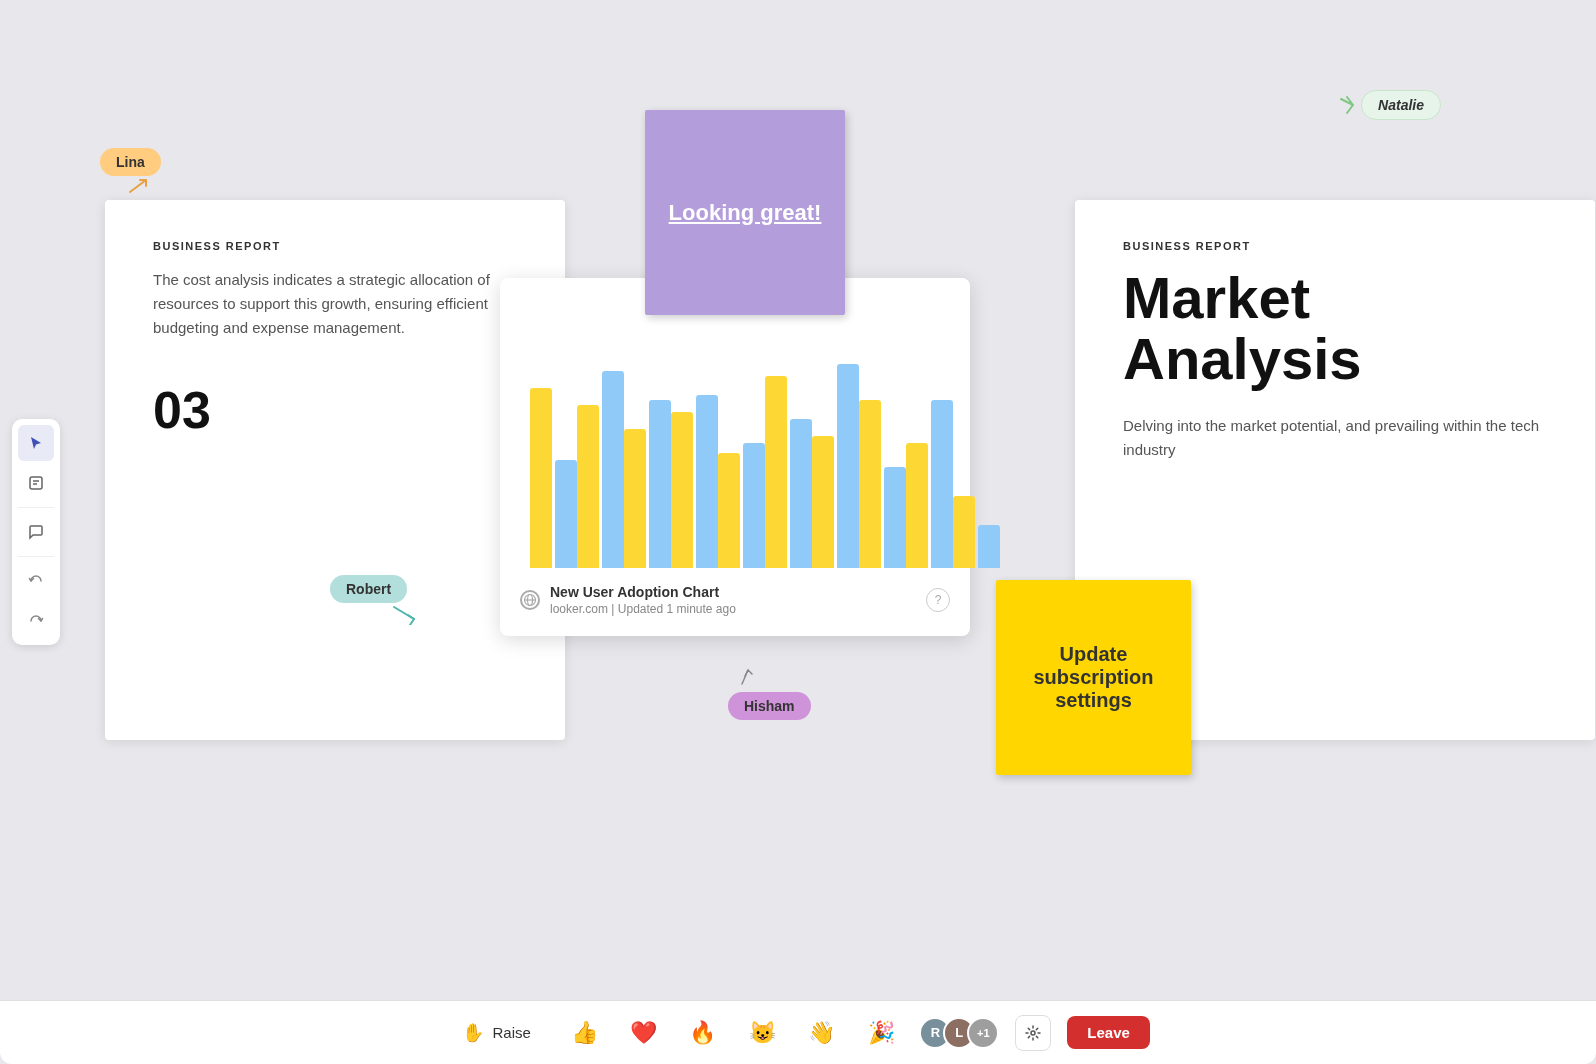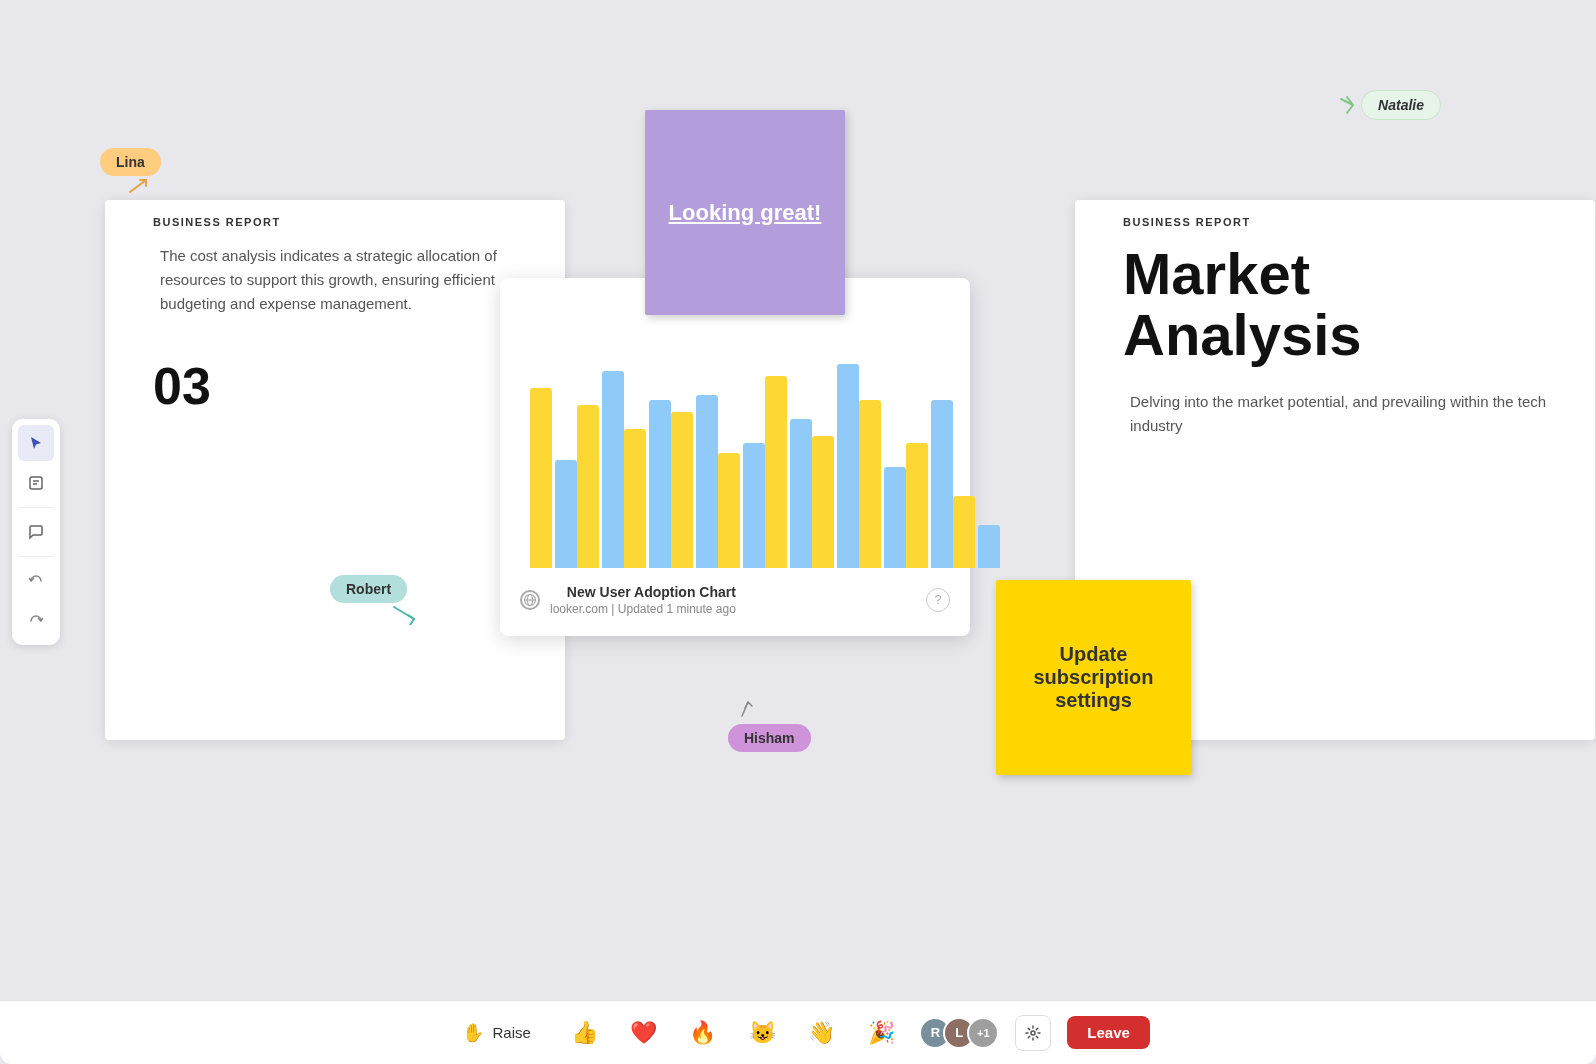--- a/index.html
+++ b/index.html
@@ -58,21 +58,21 @@
       background: #eee;
       margin: 2px 0;
     }
 
     
     .doc-card {
       position: absolute;
       background: white;
       border-radius: 4px;
       box-shadow: 0 2px 12px rgba(0,0,0,0.1);
-      padding: 16px 48px;
+      padding: 40px 48px;
     }
     .doc-card-left {
       left: 105px;
       top: 200px;
       width: 460px;
       height: 540px;
     }
     .doc-card-right {
       left: 1075px;
       top: 200px;
@@ -93,21 +93,20 @@
       font-weight: 900;
       color: #111;
       line-height: 1.05;
       margin-bottom: 24px;
     }
     .doc-body {
       font-size: 15px;
       color: #555;
       line-height: 1.6;
       margin-bottom: 40px;
-      margin-left: 7px;
     }
     .doc-number {
       font-size: 52px;
       font-weight: 900;
       color: #111;
     }
 
     
     .chart-card {
       position: absolute;
@@ -127,21 +126,20 @@
     }
     .chart-footer {
       display: flex;
       align-items: center;
       justify-content: space-between;
     }
     .chart-footer-left {
       display: flex;
       align-items: center;
       gap: 10px;
-      text-align: right;
     }
     .chart-icon {
       width: 20px;
       height: 20px;
       border-radius: 50%;
       border: 2px solid #aaa;
       display: flex;
       align-items: center;
       justify-content: center;
       font-size: 9px;
@@ -268,21 +266,21 @@
     }
     .cursor-robert .cursor-bubble {
       background: #b2dfdb;
       color: #333;
       border: none;
     }
 
     
     .cursor-hisham {
       left: 728px;
-      top: 700px;
+      top: 668px;
     }
     .cursor-hisham .cursor-bubble {
       background: #ce93d8;
       color: #333;
       border: none;
     }
 
     
     .bottom-toolbar {
       position: absolute;

